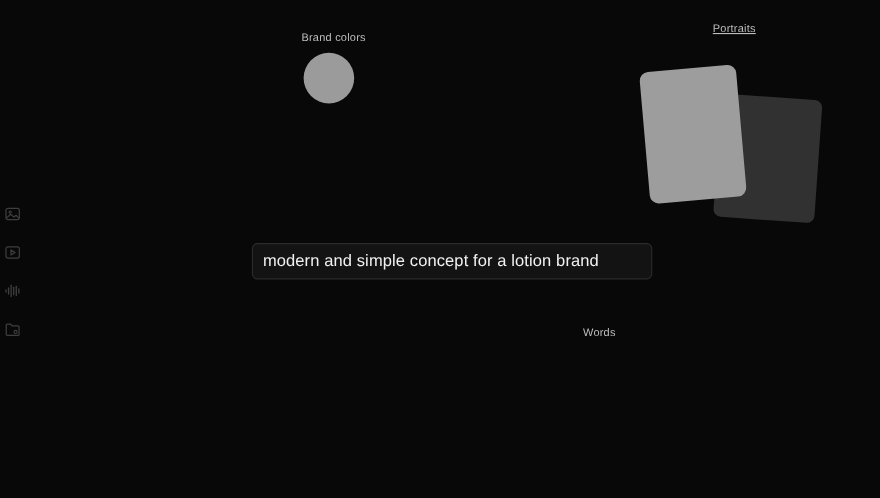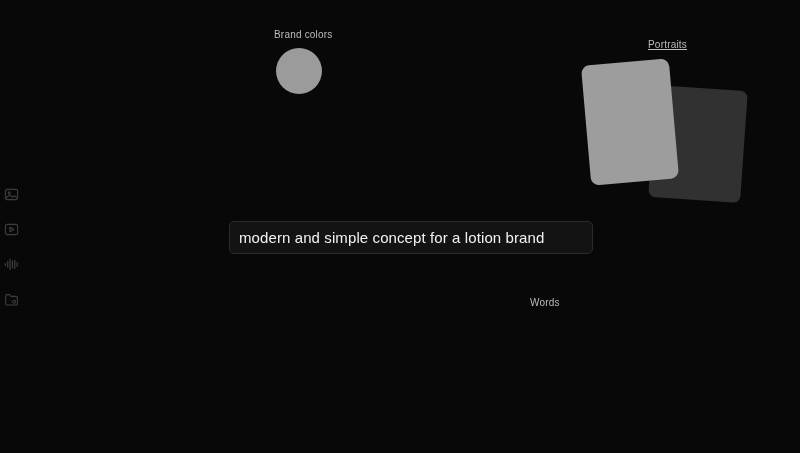--- a/index.html
+++ b/index.html
@@ -48,21 +48,21 @@
   #brand-colors-label { left:274px; top:29px; }
   #brand-color-swatch {
     position:absolute;
     left:276px; top:48px;
     width:46px; height:46px;
     border-radius:50%;
     background:#9b9b9b;
   }
 
   
-  #portraits-label { left:648px; top:39px;text-decoration:underline; }
+  #portraits-label { left:648px; top:21px;text-decoration:underline; }
   #portrait-card-back {
     position:absolute;
     left:652px; top:88px;
     width:92px; height:112px;
     border-radius:7px;
     background:#313131;
     transform:rotate(4deg);
   }
   #portrait-card-front {
     position:absolute;

